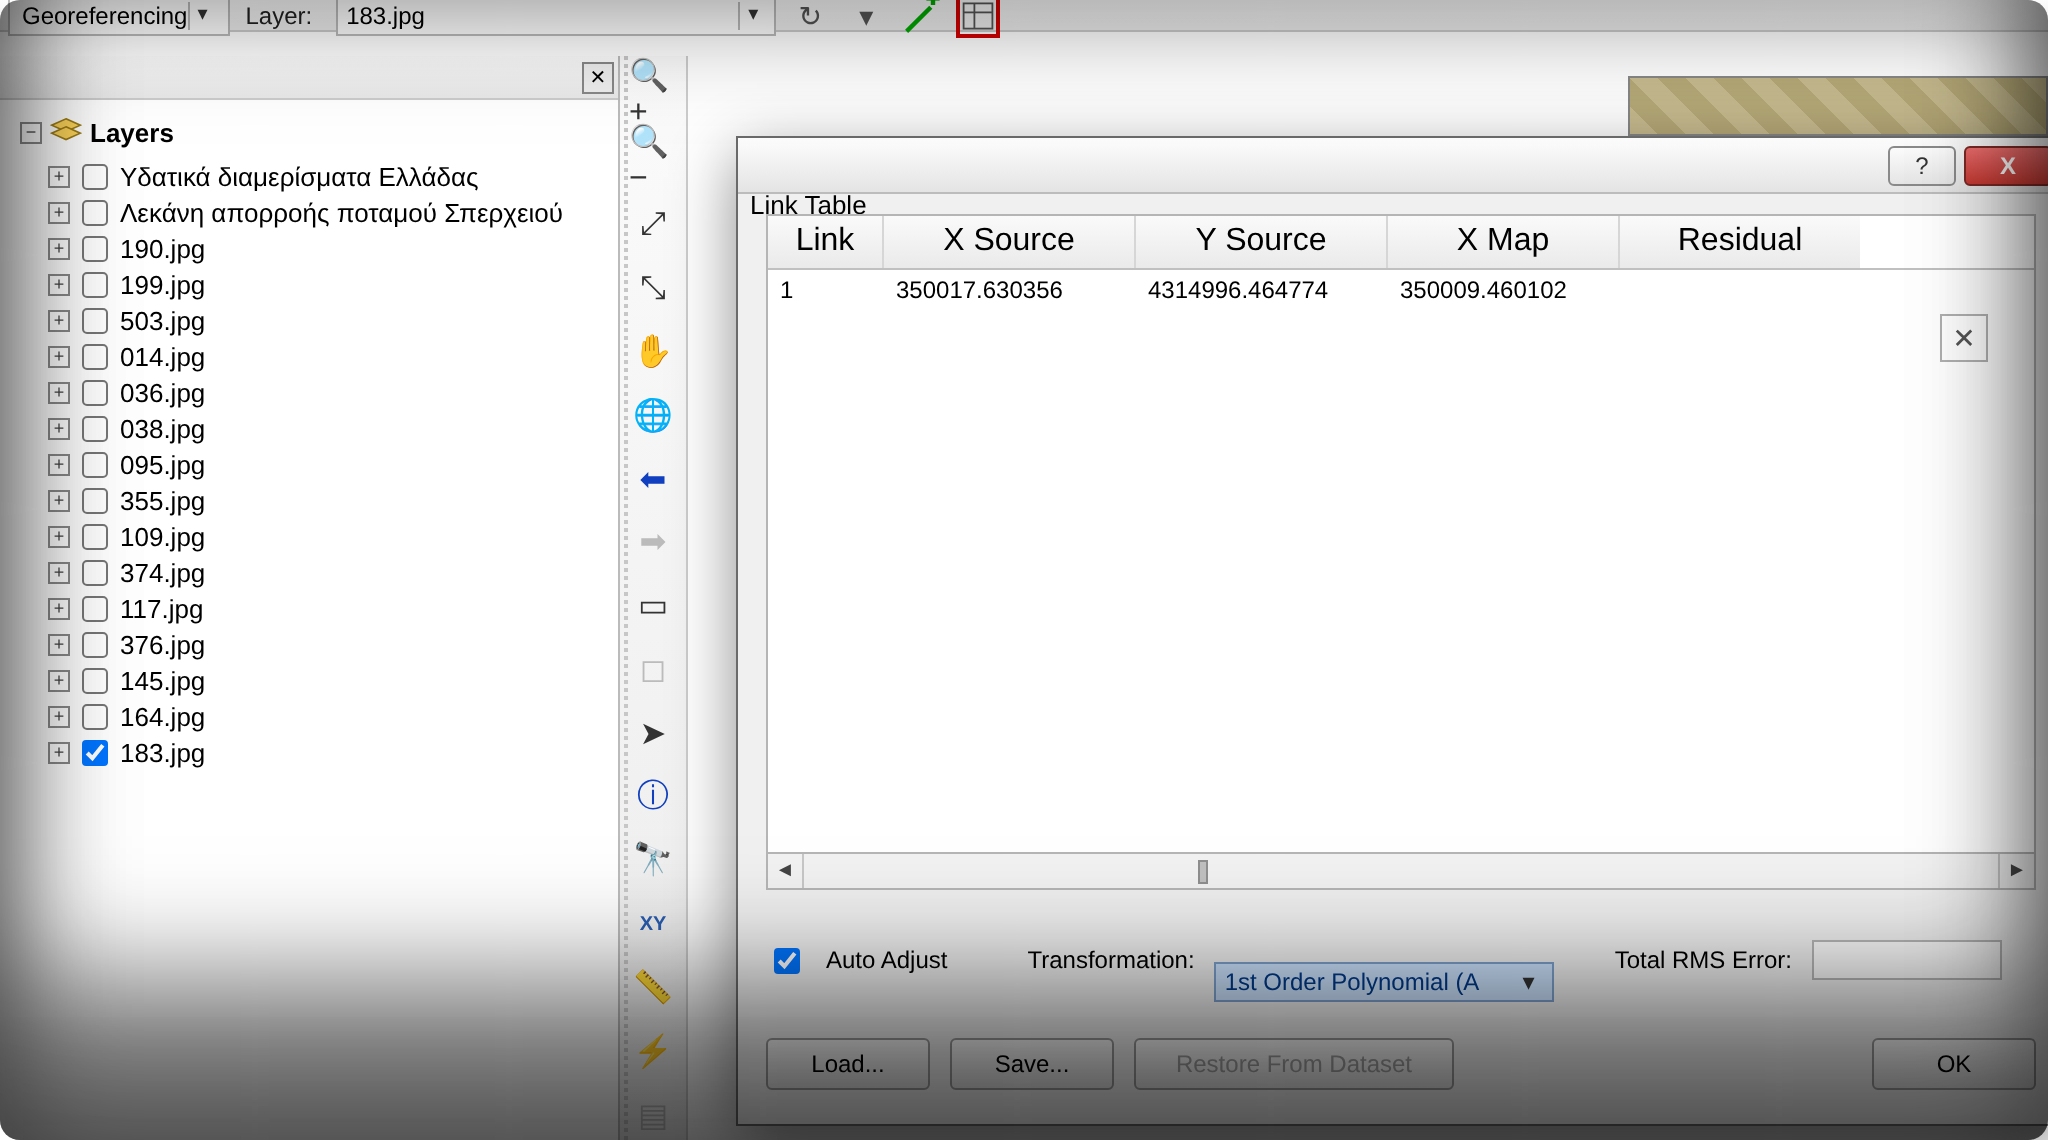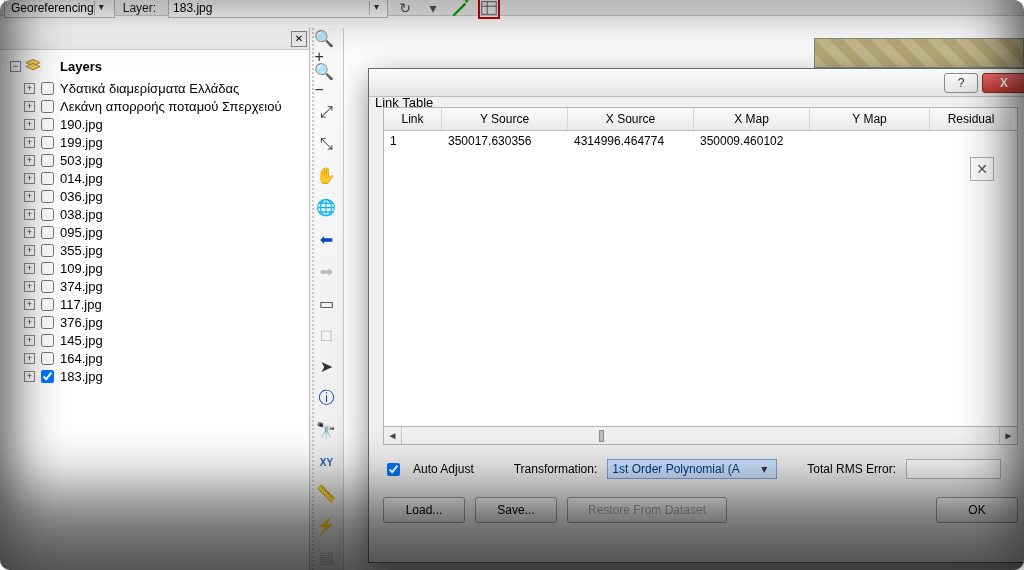--- a/index.html
+++ b/index.html
@@ -33,21 +33,21 @@
     justify-content: flex-end; padding: 0 2px; font-size: 11px; }
   .toc-close { width: 16px; height: 16px; border: 1px solid #888; display: flex;
     align-items: center; justify-content: center; font-size: 10px; cursor: pointer;
     background: #eee; }
   .toc-body { flex: 1; overflow: hidden; padding: 6px 4px; font-size: 13px; }
   .layers-root { display: flex; align-items: center; gap: 4px; padding: 2px 6px; }
   .layers-root .expander { width: 11px; height: 11px; border: 1px solid #8a8a8a;
     display: inline-flex; align-items: center; justify-content: center; font-size: 9px;
     line-height: 1; background: #fff; color: #444; }
   .layers-icon svg { width: 16px; height: 14px; }
-  .layers-title { font-weight: 600; margin-left: 15px; }
+  .layers-title { font-weight: 600; }
   .layer-list { list-style: none; margin: 2px 0 0 0; padding: 0 0 0 20px; }
   .layer-item { display: flex; align-items: center; gap: 4px; padding: 1.5px 0; }
   .layer-item .expander { width: 11px; height: 11px; border: 1px solid #8a8a8a;
     display: inline-flex; align-items: center; justify-content: center; font-size: 9px;
     line-height: 1; background: #fff; color: #444; cursor: pointer; }
   .layer-item input[type=checkbox] { width: 13px; height: 13px; margin: 0 2px; }
   .layer-item .name { white-space: nowrap; overflow: hidden; text-overflow: ellipsis; }
 
   
   .vtools { width: 34px; height: 100%; background: linear-gradient(#fbfbfb,#ececec);
@@ -80,21 +80,21 @@
     display: flex; align-items: center; justify-content: center; font-size: 12px;
     background: linear-gradient(#fbfbfb,#e5e5e5); color: #333; }
   .wbtn.close { background: linear-gradient(#ef6f6f,#c83a33); color: #fff;
     border-color: #7b2a25; font-weight: 700; width: 44px; }
   .ltw-body { flex: 1; padding: 10px 14px 0 14px; display: flex; flex-direction: column; }
 
   .grid-wrap { height: 320px; border: 1px solid #b5b5b5; background: #fff;
     display: flex; flex-direction: column; }
   .grid-head { display: grid; grid-template-columns: 58px 126px 126px 116px 120px 82px;
     border-bottom: 1px solid #c0c0c0; }
-  .grid-head div { font-size: 12px; padding: 4px 6px; border-right: 1px solid #d6d6d6;
+  .grid-head div { font-size: 16px; padding: 4px 6px; border-right: 1px solid #d6d6d6;
     background: linear-gradient(#fafafa,#eaeaea); text-align: center; }
   .grid-head div:last-child { border-right: none; }
   .grid-rows { flex: 1; overflow: auto; background: #fff; }
   .grid-row { display: grid; grid-template-columns: 58px 126px 126px 116px 120px 82px;
     font-size: 12px; }
   .grid-row div { padding: 3px 6px; text-align: left; }
   .del-col { position: absolute; right: 24px; top: 50px; width: 24px; height: 24px;
     border: 1px solid #b0b0b0; background: #fff; display: flex; align-items: center;
     justify-content: center; color: #555; font-size: 14px; }
   .hscroll { height: 18px; border: 1px solid #b5b5b5; border-top: none; background: #f2f2f2;
@@ -102,21 +102,21 @@
   .hscroll .arrow { width: 18px; height: 100%; display: flex; align-items: center;
     justify-content: center; font-size: 10px; color: #444; border-right: 1px solid #c7c7c7; }
   .hscroll .arrow.right { border-right: none; border-left: 1px solid #c7c7c7; margin-left:auto; }
   .hscroll .thumb { margin: 0 auto; width: 5px; height: 12px; background: #c0c0c0;
     border: 1px solid #8f8f8f; }
 
   .ltw-mid { display: flex; align-items: center; gap: 10px; margin-top: 14px;
     font-size: 12px; }
   .ltw-mid input[type=checkbox] { width: 13px; height: 13px; }
   .combo { border: 1px solid #7da2ce; padding: 2px 4px; background: #fff;
-    display: inline-flex; align-items: center; min-width: 170px; color: #003a8a; }
+    display: inline-flex; align-items: center; min-width: 170px; color: #003a8a; margin-top: 22px; }
   .combo.selected { background: #cde4ff; }
   .combo .arrow { margin-left: auto; width: 16px; text-align: center; color: #333; }
   .ro-field { width: 95px; height: 20px; border: 1px solid #b6b6b6; background: #fafafa;
     display: inline-block; }
 
   .ltw-bot { display: flex; gap: 10px; align-items: center; margin-top: 18px; padding-bottom: 14px; text-align: center; }
   .winbtn { min-width: 82px; height: 26px; border: 1px solid #9c9c9c; border-radius: 3px;
     background: linear-gradient(#fefefe,#e6e6e6); font-size: 12px; cursor: pointer;
     display: inline-flex; align-items: center; justify-content: center; }
   .winbtn.disabled { color: #a0a0a0; }
@@ -299,24 +299,23 @@
       <span class="wbtns">
         <span class="wbtn">?</span>
         <span class="wbtn close">X</span>
       </span>
     </div>
     <div class="ltw-body">
       <div style="position:relative;">
         <div class="grid-wrap">
           <div class="grid-head" id="grid-head">
               <div>Link</div>
+              <div>X Source</div>
               <div>Y Source</div>
-              <div>X Source</div>
               <div>X Map</div>
-              <div>Y Map</div>
               <div>Residual</div>
             </div>
           <div class="grid-rows" id="grid-rows">
               <div class="grid-row">
                 <div>1</div>
                 <div>350017.630356</div>
                 <div>4314996.464774</div>
                 <div>350009.460102</div>
                 <div></div>
               </div>

